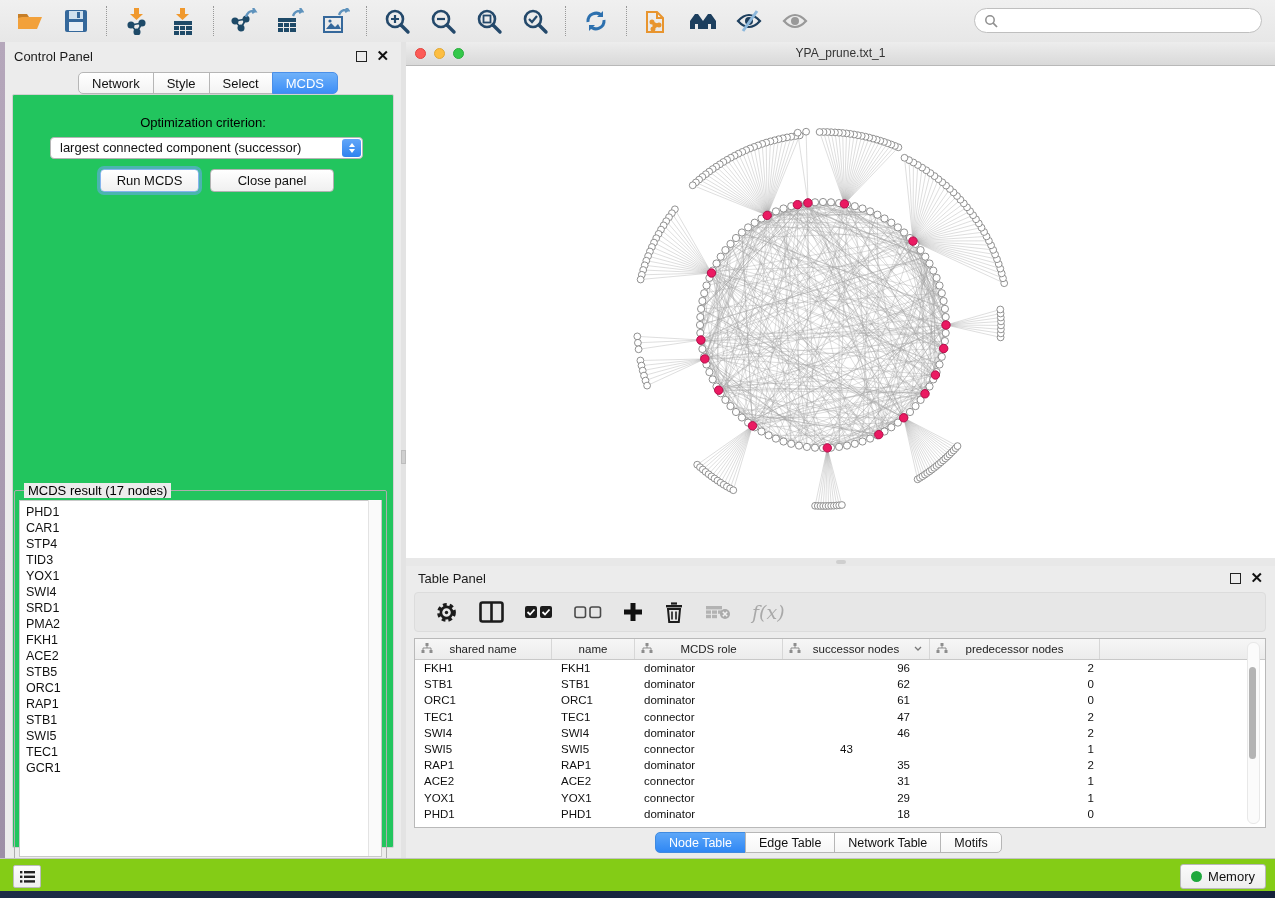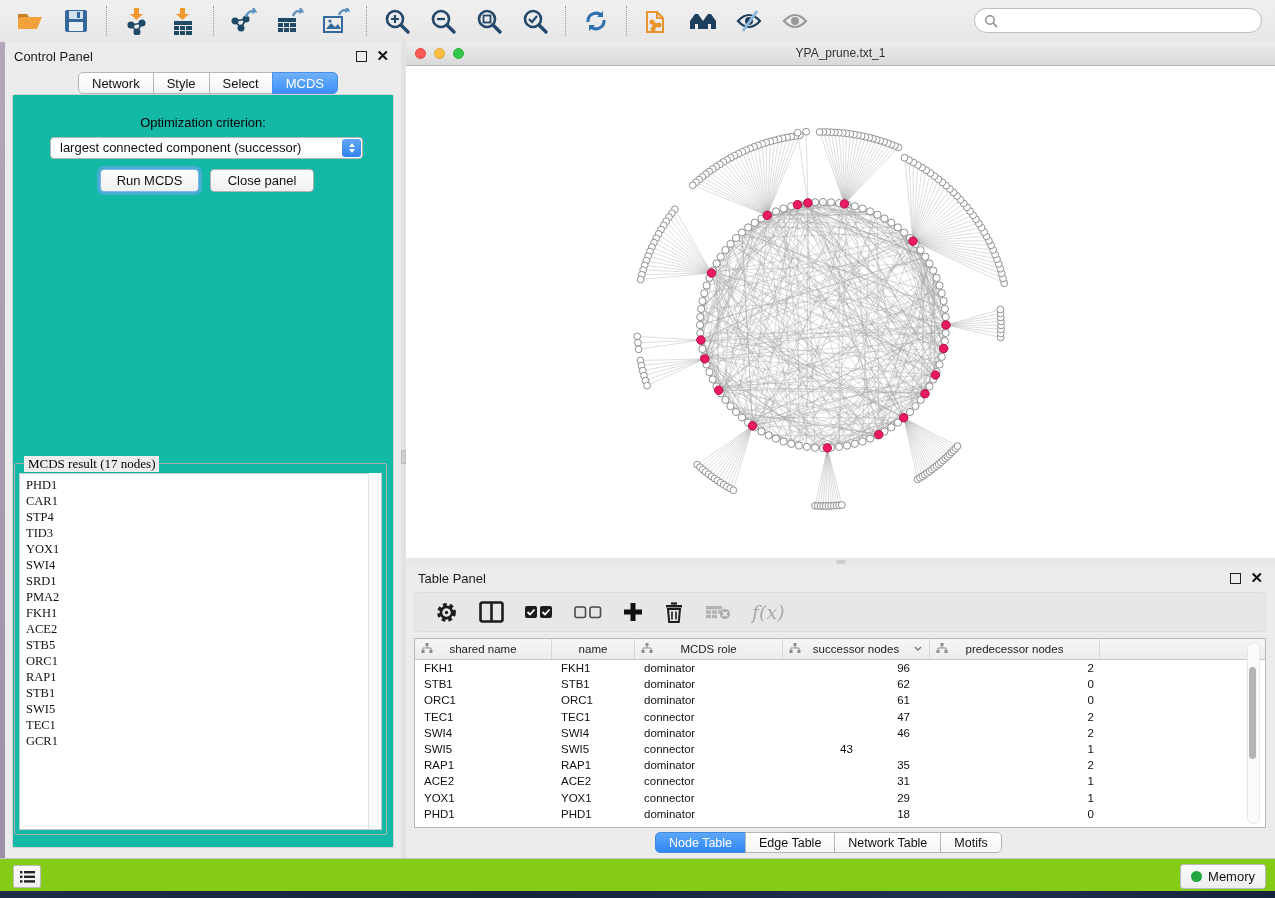--- a/index.html
+++ b/index.html
@@ -29,35 +29,35 @@
   .close-x{font-size:15px;font-weight:bold;color:#111;line-height:10px;}
 
   .seg-row{display:flex;}
   .cp-tabs{position:absolute;left:74px;top:30px;}
   .seg{border:1px solid #b6b6b6;background:linear-gradient(#ffffff,#f3f3f3);color:#111;margin-left:-1px;
        display:flex;align-items:center;padding:0 13px;height:22px;font-size:13px;box-sizing:border-box;}
   .seg:first-child{border-radius:5px 0 0 5px;}
   .seg:last-child{border-radius:0 5px 5px 0;}
   .seg.active{background:linear-gradient(#6fb1f9,#3d8ef7);border-color:#4a8fe8;color:#fff;}
 
-  .cp-body{position:absolute;left:7px;top:52px;width:380px;height:752px;background:#14b8a6;
+  .cp-body{position:absolute;left:7px;top:52px;width:380px;height:752px;background:#22c55e;
            border:1px solid #d2d2d2;border-radius:2px;}
   .opt-label{position:absolute;left:0;top:20px;width:100%;text-align:center;font-size:13px;color:#000;}
   .dropdown{position:absolute;left:37px;top:42px;width:313px;height:22px;background:#fff;border:1px solid #b5b5b5;
             border-radius:4px;box-sizing:border-box;font-size:13px;line-height:20px;padding-left:9px;}
   .dd-stepper{position:absolute;right:1px;top:1px;width:19px;height:18px;border-radius:3px;
               background:linear-gradient(#62a6f8,#2f83ef);display:flex;flex-direction:column;align-items:center;justify-content:center;gap:2px;}
   .dd-stepper i{width:0;height:0;border-left:3.5px solid transparent;border-right:3.5px solid transparent;}
   .dd-up{border-bottom:4px solid #fff;}
   .dd-down{border-top:4px solid #fff;}
   .btn{position:absolute;height:23px;border:1px solid #b2b2b2;border-radius:4px;background:linear-gradient(#ffffff,#f0f0f0);
        font-size:13px;display:flex;align-items:center;justify-content:center;box-sizing:border-box;}
   .btn.focus{box-shadow:0 0 0 3px rgba(110,165,245,.55);border-color:#86b4ee;}
 
-  .groupbox{position:absolute;left:9px;top:421px;width:371px;height:370px;border:1px solid #adadad;border-radius:2px;font-family:Liberation Serif, serif;}
+  .groupbox{position:absolute;left:9px;top:448px;width:371px;height:370px;border:1px solid #adadad;border-radius:2px;}
   .groupbox legend-t{position:absolute;top:-8px;left:9px;background:#ececec;padding:0 4px;font-size:13px;color:#000;}
   .mcds-list{position:absolute;left:4px;top:9px;right:4px;bottom:4px;background:#fff;border:1px solid #c9c9c9;
              overflow:hidden;font-size:12.5px;line-height:16px;padding:3px 0 0 6px;}
   .mcds-scroll{position:absolute;top:9px;right:5px;bottom:5px;width:12px;background:#fafafa;border-left:1px solid #e3e3e3;}
   .mcds-item{color:#111;}
 
   
   .v-split{position:absolute;left:401px;top:42px;width:5px;height:816px;background:#e3e3e3;}
   .v-split .knob{position:absolute;left:0;top:408px;width:5px;height:14px;background:#cfcfcf;border:1px solid #bdbdbd;box-sizing:border-box;}
   .h-gap{position:absolute;left:406px;top:558px;width:869px;height:8px;background:#e8e8e8;}
@@ -297,21 +297,21 @@
       <div class="dropdown">
         <span>largest connected component (successor)</span>
         <span class="dd-stepper">
             <i class="dd-up"></i>
             <i class="dd-down"></i>
           </span>
       </div>
       <div class="btn focus" style="left:87px;top:74px;width:99px;">
           <span>Run MCDS</span>
         </div>
-      <div class="btn" style="left:197px;top:74px;width:104px;">
+      <div class="btn" style="left:197px;top:74px;width:124px;">
           <span>Close panel</span>
         </div>
     </div>
     <div class="seg-row cp-tabs" id="cp-tabs">
         <div class="seg">Network</div>
         <div class="seg">Style</div>
         <div class="seg">Select</div>
         <div class="seg active">MCDS</div>
       </div>
     <div class="groupbox">

